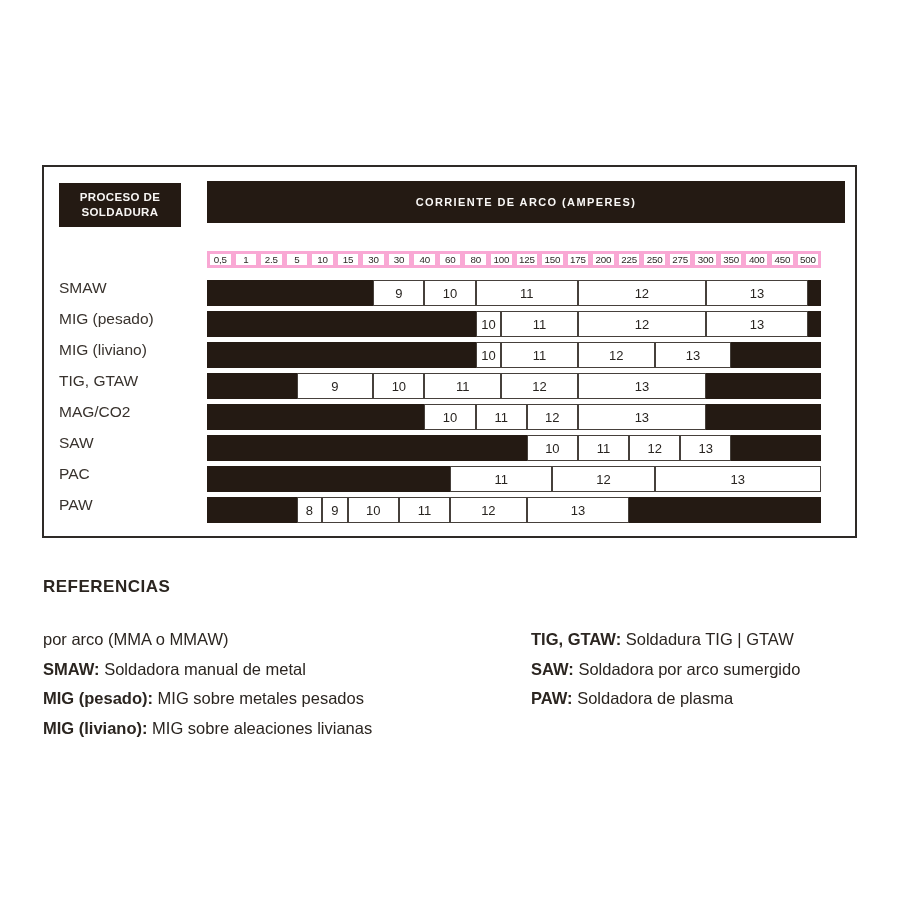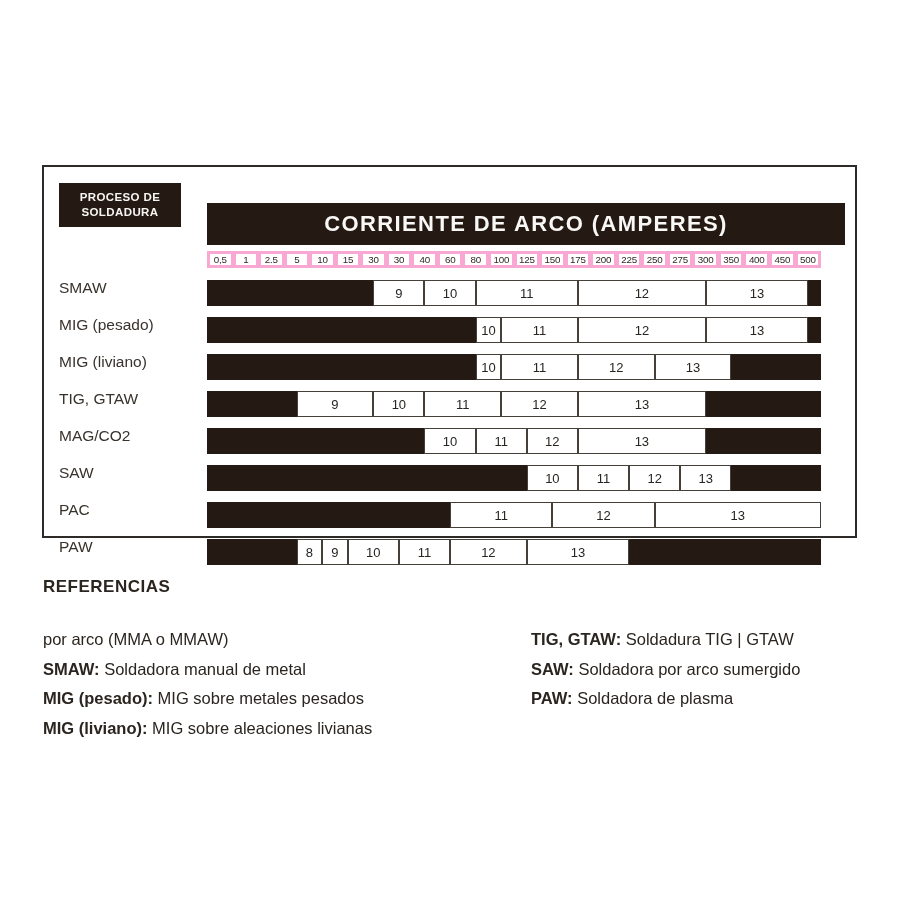--- a/index.html
+++ b/index.html
@@ -16,36 +16,36 @@
     position:absolute;left:15px;top:16px;width:122px;height:44px;
     background:#241a13;color:#f7f5f3;
     display:flex;align-items:center;justify-content:center;text-align:center;
     font-size:11.5px;font-weight:bold;letter-spacing:.4px;line-height:15px;
     white-space:pre-line;
   }
   .corriente-box{
     position:absolute;left:163px;top:14px;width:638px;height:42px;
     background:#241a13;color:#faf8f6;
     display:flex;align-items:center;justify-content:center;
-    font-size:22px;font-weight:bold;letter-spacing:1.4px;margin-top:22px;
+    font-size:11px;font-weight:bold;letter-spacing:1.4px;
   }
   
   .scale-row{
     position:absolute;left:163px;top:84px;width:614px;height:17px;
     display:flex;
   }
   .scale-cell{
     flex:1 1 0;box-sizing:border-box;border:3px solid #f9a8d4;background:#ffffff;
     display:flex;align-items:center;justify-content:center;
     font-size:9.8px;letter-spacing:-.2px;color:#2e2a27;
   }
   .scale-cell + .scale-cell{margin-left:-1px;}
   
   .rows{position:absolute;left:0;top:113px;width:100%;}
-  .prow{position:relative;height:16px;margin-bottom:21px;}
+  .prow{position:relative;height:16px;margin-bottom:15px;}
   .prow-label{
     position:absolute;left:15px;top:50%;transform:translateY(-50%);
     font-size:15.5px;color:#38322d;white-space:nowrap;
   }
   .prow-bar{
     position:absolute;left:163px;top:0;width:614px;height:26px;
     display:flex;
   }
   .seg-dark{background:#241a13;height:100%;box-sizing:border-box;}
   .seg-shade{

